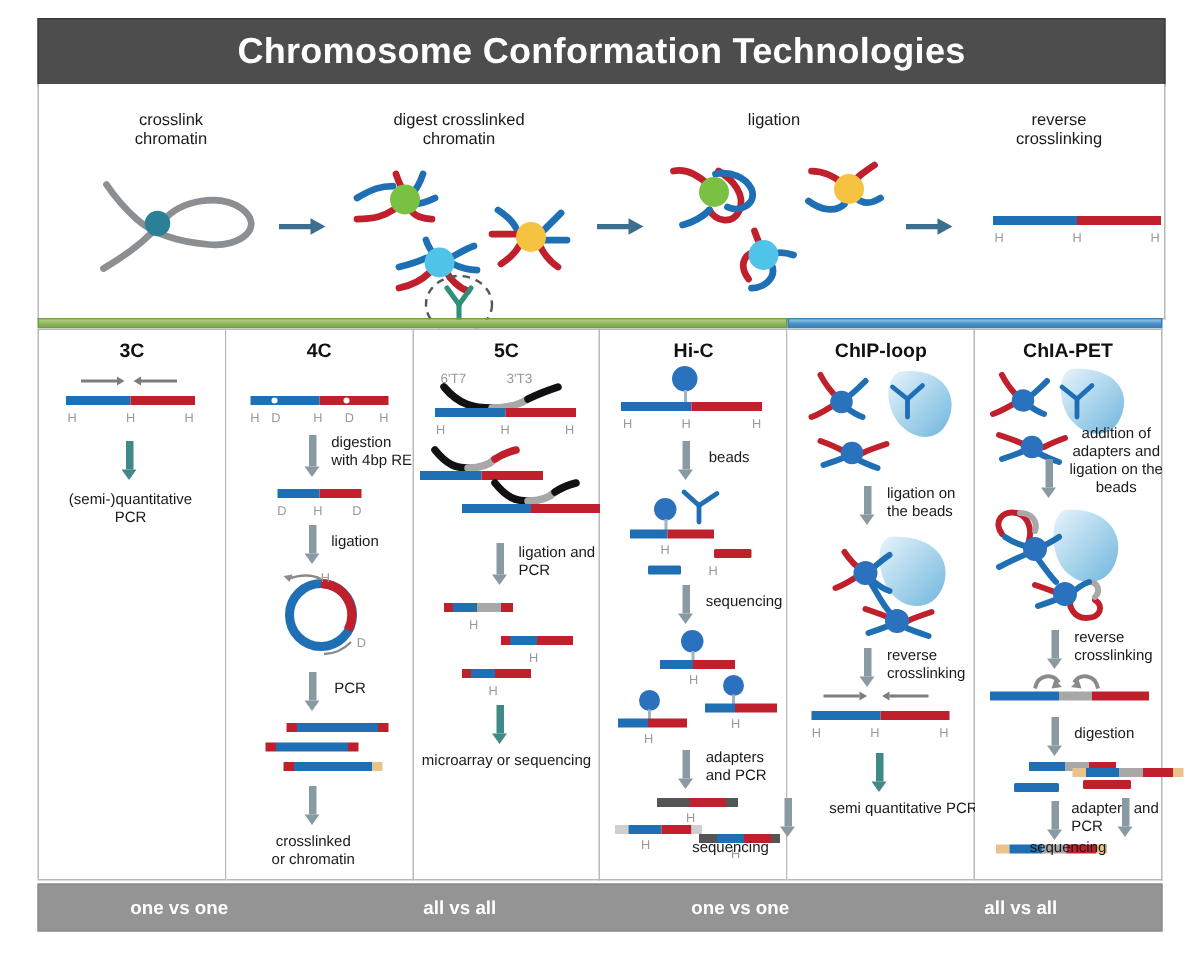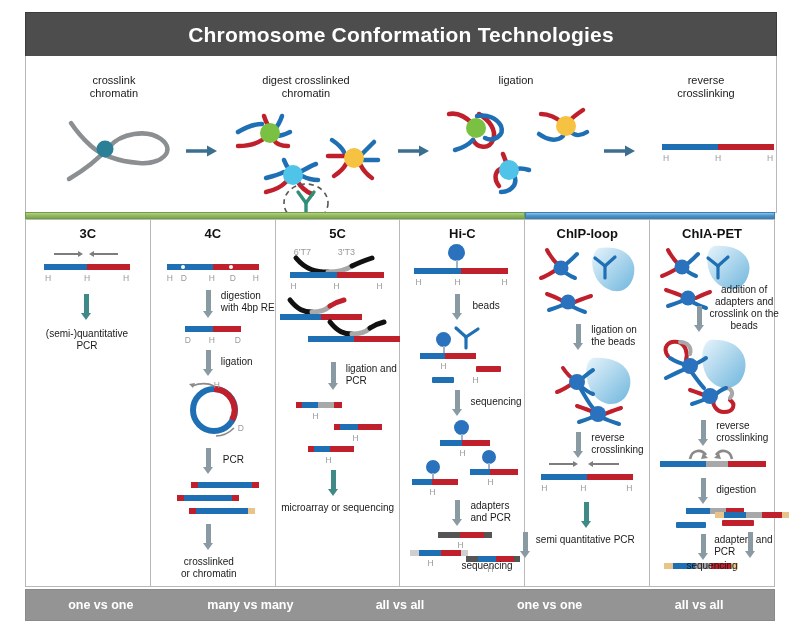--- a/index.html
+++ b/index.html
@@ -2,21 +2,21 @@
 <html><head>
 <meta charset="utf-8">
 <style>
   html,body{margin:0;padding:0;background:#ffffff;}
   body{font-family:"Liberation Sans", sans-serif;}
   #page{position:relative;width:800px;height:638px;background:#ffffff;overflow:hidden;}
 
   
   .title-bar{position:absolute;left:25px;top:12px;width:750px;height:44px;
     background:#4d4d4d;border:1px solid #3b3b3b;display:flex;align-items:center;justify-content:center;}
-  .title-bar .title{color:#ffffff;font-size:21px;font-weight:bold;letter-spacing:.2px;}
+  .title-bar .title{color:#ffffff;font-size:24px;font-weight:bold;letter-spacing:.2px;}
 
   
   .overview{position:absolute;left:25px;top:56px;width:750px;height:156px;background:#fff;
     border:1px solid #b9b9b9;border-top:none;}
   .ov-step{position:absolute;text-align:center;color:#1a1a1a;font-size:11px;line-height:13px;}
 
   
   .span-green{position:absolute;left:25px;top:212px;width:500px;height:7px;
     background:linear-gradient(180deg,#b5cf87 0%, #8fb85c 55%, #7ba94b 100%);border:1px solid #6f9e43;box-sizing:border-box;}
   .span-blue{position:absolute;left:525px;top:212px;width:250px;height:7px;
@@ -595,21 +595,21 @@
         <div class="seg c-red" style="left:46px;width:46px;"></div>
       </div>
       <span class="hmark" style="left:19px;top:263px;">H</span>
       <span class="hmark" style="left:58px;top:263px;">H</span>
       <span class="hmark" style="left:104px;top:263px;">H</span>
 
       <div class="v-arrow teal" style="left:56px;top:282px;height:26px;">
         <div class="shaft" style="height:19px;"></div>
           <div class="head" style="top:19px;"></div>
       </div>
-      <div class="lbl-c" style="left:60px;top:314px;width:124px;">
+      <div class="lbl-c" style="left:77px;top:314px;width:124px;">
         <div>semi quantitative PCR</div>
       </div>
     </div>
 
     <div class="col">
       <div class="col-title">ChIA-PET</div>
 
       <svg style="left:6px;top:24px;" width="120" height="70">
         <defs>
           <linearGradient id="beadg3" x1="0" y1="0" x2="1" y2="1">
@@ -643,21 +643,21 @@
         <circle cx="32" cy="54" r="7.5" fill="#2a72bd"></circle>
       </svg>
 
       <div class="v-arrow gry" style="left:44px;top:86px;height:26px;">
         <div class="shaft" style="height:19px;"></div>
           <div class="head" style="top:19px;"></div>
       </div>
       <div class="lbl" style="left:58px;top:64px;width:72px;text-align:center;">
         <div>addition of</div>
         <div>adapters and</div>
-        <div>crosslink on the</div>
+        <div>ligation on the</div>
         <div>beads</div>
       </div>
 
       <svg style="left:6px;top:118px;" width="120" height="78">
         <defs>
           <linearGradient id="beadg4" x1="0" y1="0" x2="1" y2="1">
             <stop offset="0%" stop-color="#e7f4fb"></stop>
               <stop offset="100%" stop-color="#6fb6dd"></stop>
           </linearGradient>
         </defs>
@@ -741,21 +741,20 @@
         <div class="seg c-blue" style="left:9px;width:22px;"></div>
         <div class="seg c-grey" style="left:31px;width:16px;"></div>
         <div class="seg c-red" style="left:47px;width:20px;"></div>
         <div class="seg c-tan" style="left:67px;width:7px;"></div>
       </div>
     </div>
   </div>
 
   <div class="footer">
     <div class="foot-cell">one vs one</div>
-    <div class="foot-cell">many vs many</div>
     <div class="foot-cell">all vs all</div>
     <div class="foot-cell">one vs one</div>
     <div class="foot-cell">all vs all</div>
   </div>
 
   <div class="lbl-c" style="left:487px;top:560px;width:120px;color:#1a1a1a;">
     <div>sequencing</div>
   </div>
   <div class="v-arrow gry" style="left:520px;top:532px;height:26px;">
     <div class="shaft" style="height:19px;"></div>

